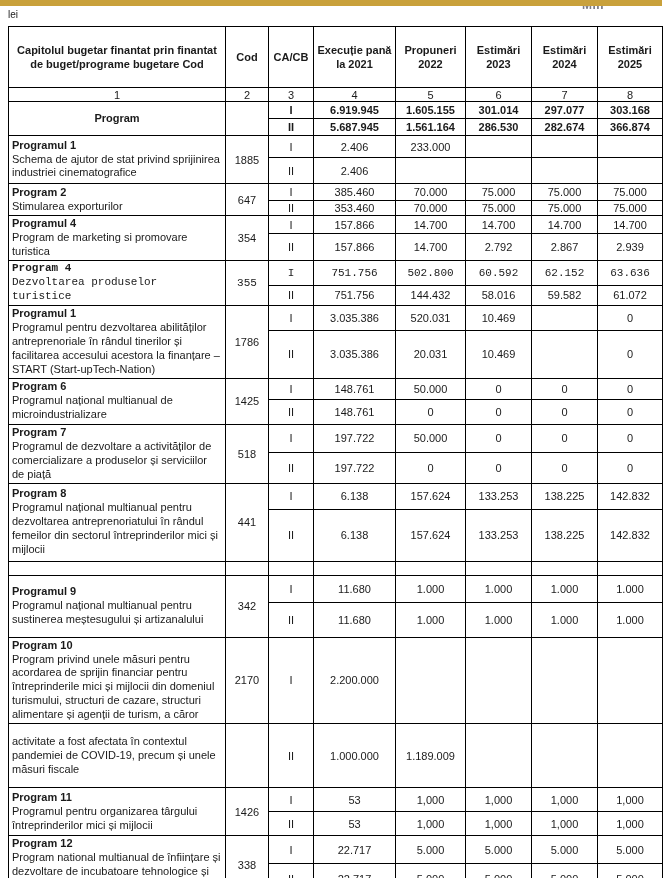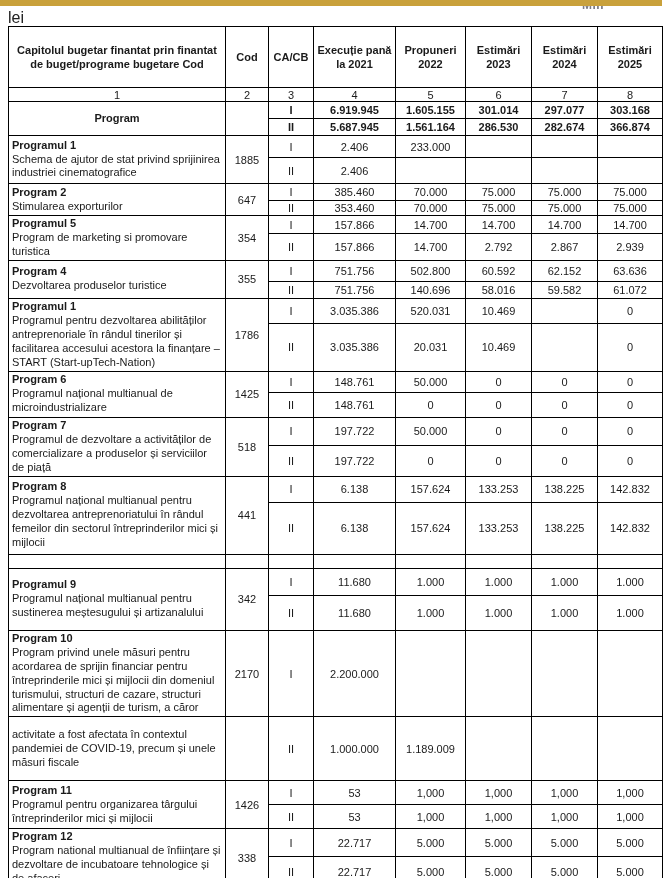--- a/index.html
+++ b/index.html
@@ -30,21 +30,21 @@
     z-index: 1;
     font-size: 12px;
     font-weight: bold;
     color: #7d7d85;
     letter-spacing: 0.5px;
   }
   .currency-note {
     position: absolute;
     top: 9px;
     left: 8px;
-    font-size: 16px;
+    font-size: 10px;
     color: #222;
   }
   table.budget {
     position: absolute;
     top: 26px;
     left: 8px;
     width: 654px;
     border-collapse: collapse;
     table-layout: fixed;
   }
@@ -184,56 +184,56 @@
       <tr style="height: 15px;">
         <td class="cacb-cell">II</td>
         <td class="val-cell">353.460</td>
         <td class="val-cell">70.000</td>
         <td class="val-cell">75.000</td>
         <td class="val-cell">75.000</td>
         <td class="val-cell">75.000</td>
       </tr>
       <tr style="height: 18px;">
         <td class="name-cell" rowspan="2">
-          <div class="prog-title">Programul 5</div>
+          <div class="prog-title">Programul 4</div>
           <div>Program de marketing si promovare turistica</div>
         </td>
         <td class="cod-cell" rowspan="2">354</td>
         <td class="cacb-cell">I</td>
         <td class="val-cell">157.866</td>
         <td class="val-cell">14.700</td>
         <td class="val-cell">14.700</td>
         <td class="val-cell">14.700</td>
         <td class="val-cell">14.700</td>
       </tr>
       <tr style="height: 26px;">
         <td class="cacb-cell">II</td>
         <td class="val-cell">157.866</td>
         <td class="val-cell">14.700</td>
         <td class="val-cell">2.792</td>
         <td class="val-cell">2.867</td>
         <td class="val-cell">2.939</td>
       </tr>
-      <tr style="height: 21px;">
+      <tr style="height: 21px; font-family: Liberation Mono, monospace;">
         <td class="name-cell" rowspan="2">
           <div class="prog-title">Program 4</div>
           <div>Dezvoltarea produselor turistice</div>
         </td>
         <td class="cod-cell" rowspan="2">355</td>
         <td class="cacb-cell">I</td>
         <td class="val-cell">751.756</td>
         <td class="val-cell">502.800</td>
         <td class="val-cell">60.592</td>
         <td class="val-cell">62.152</td>
         <td class="val-cell">63.636</td>
       </tr>
       <tr style="height: 17px;">
         <td class="cacb-cell">II</td>
         <td class="val-cell">751.756</td>
-        <td class="val-cell">140.696</td>
+        <td class="val-cell">144.432</td>
         <td class="val-cell">58.016</td>
         <td class="val-cell">59.582</td>
         <td class="val-cell">61.072</td>
       </tr>
       <tr style="height: 24px;">
         <td class="name-cell" rowspan="2">
           <div class="prog-title">Programul 1</div>
           <div>Programul pentru dezvoltarea abilităților antreprenoriale în rândul tinerilor și facilitarea accesului acestora la finanțare – START (Start-upTech-Nation)</div>
         </td>
         <td class="cod-cell" rowspan="2">1786</td>

